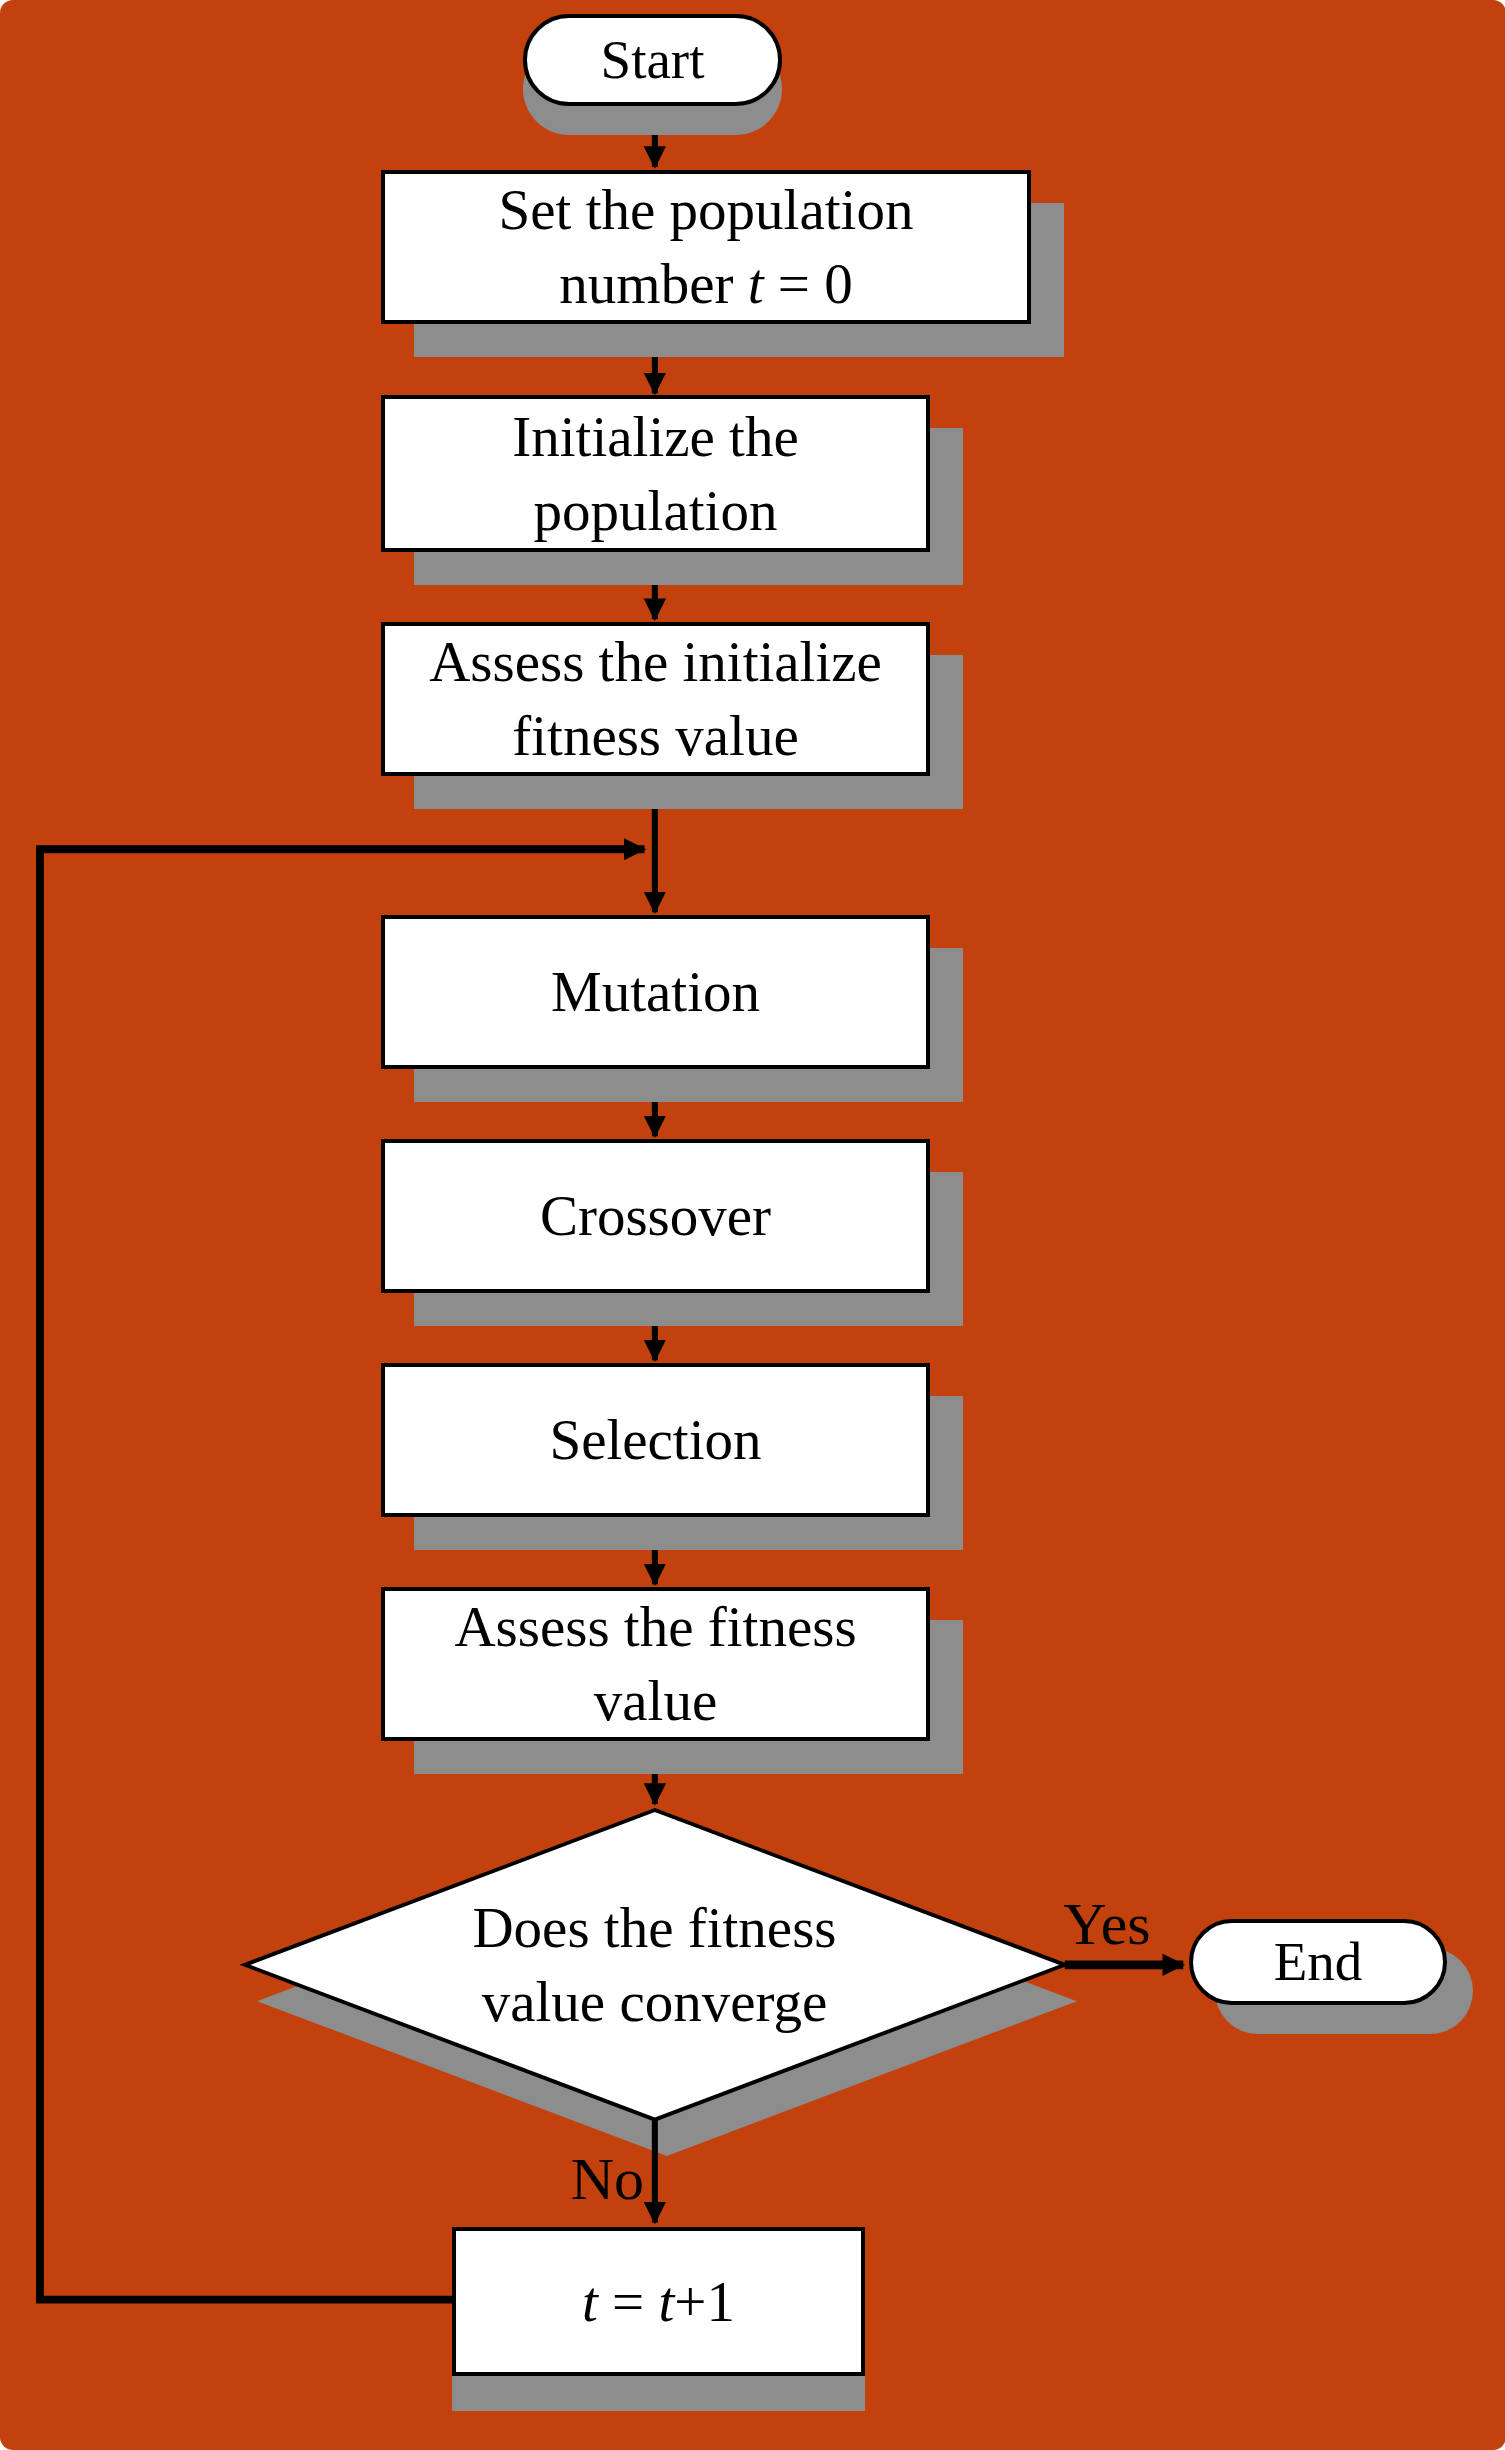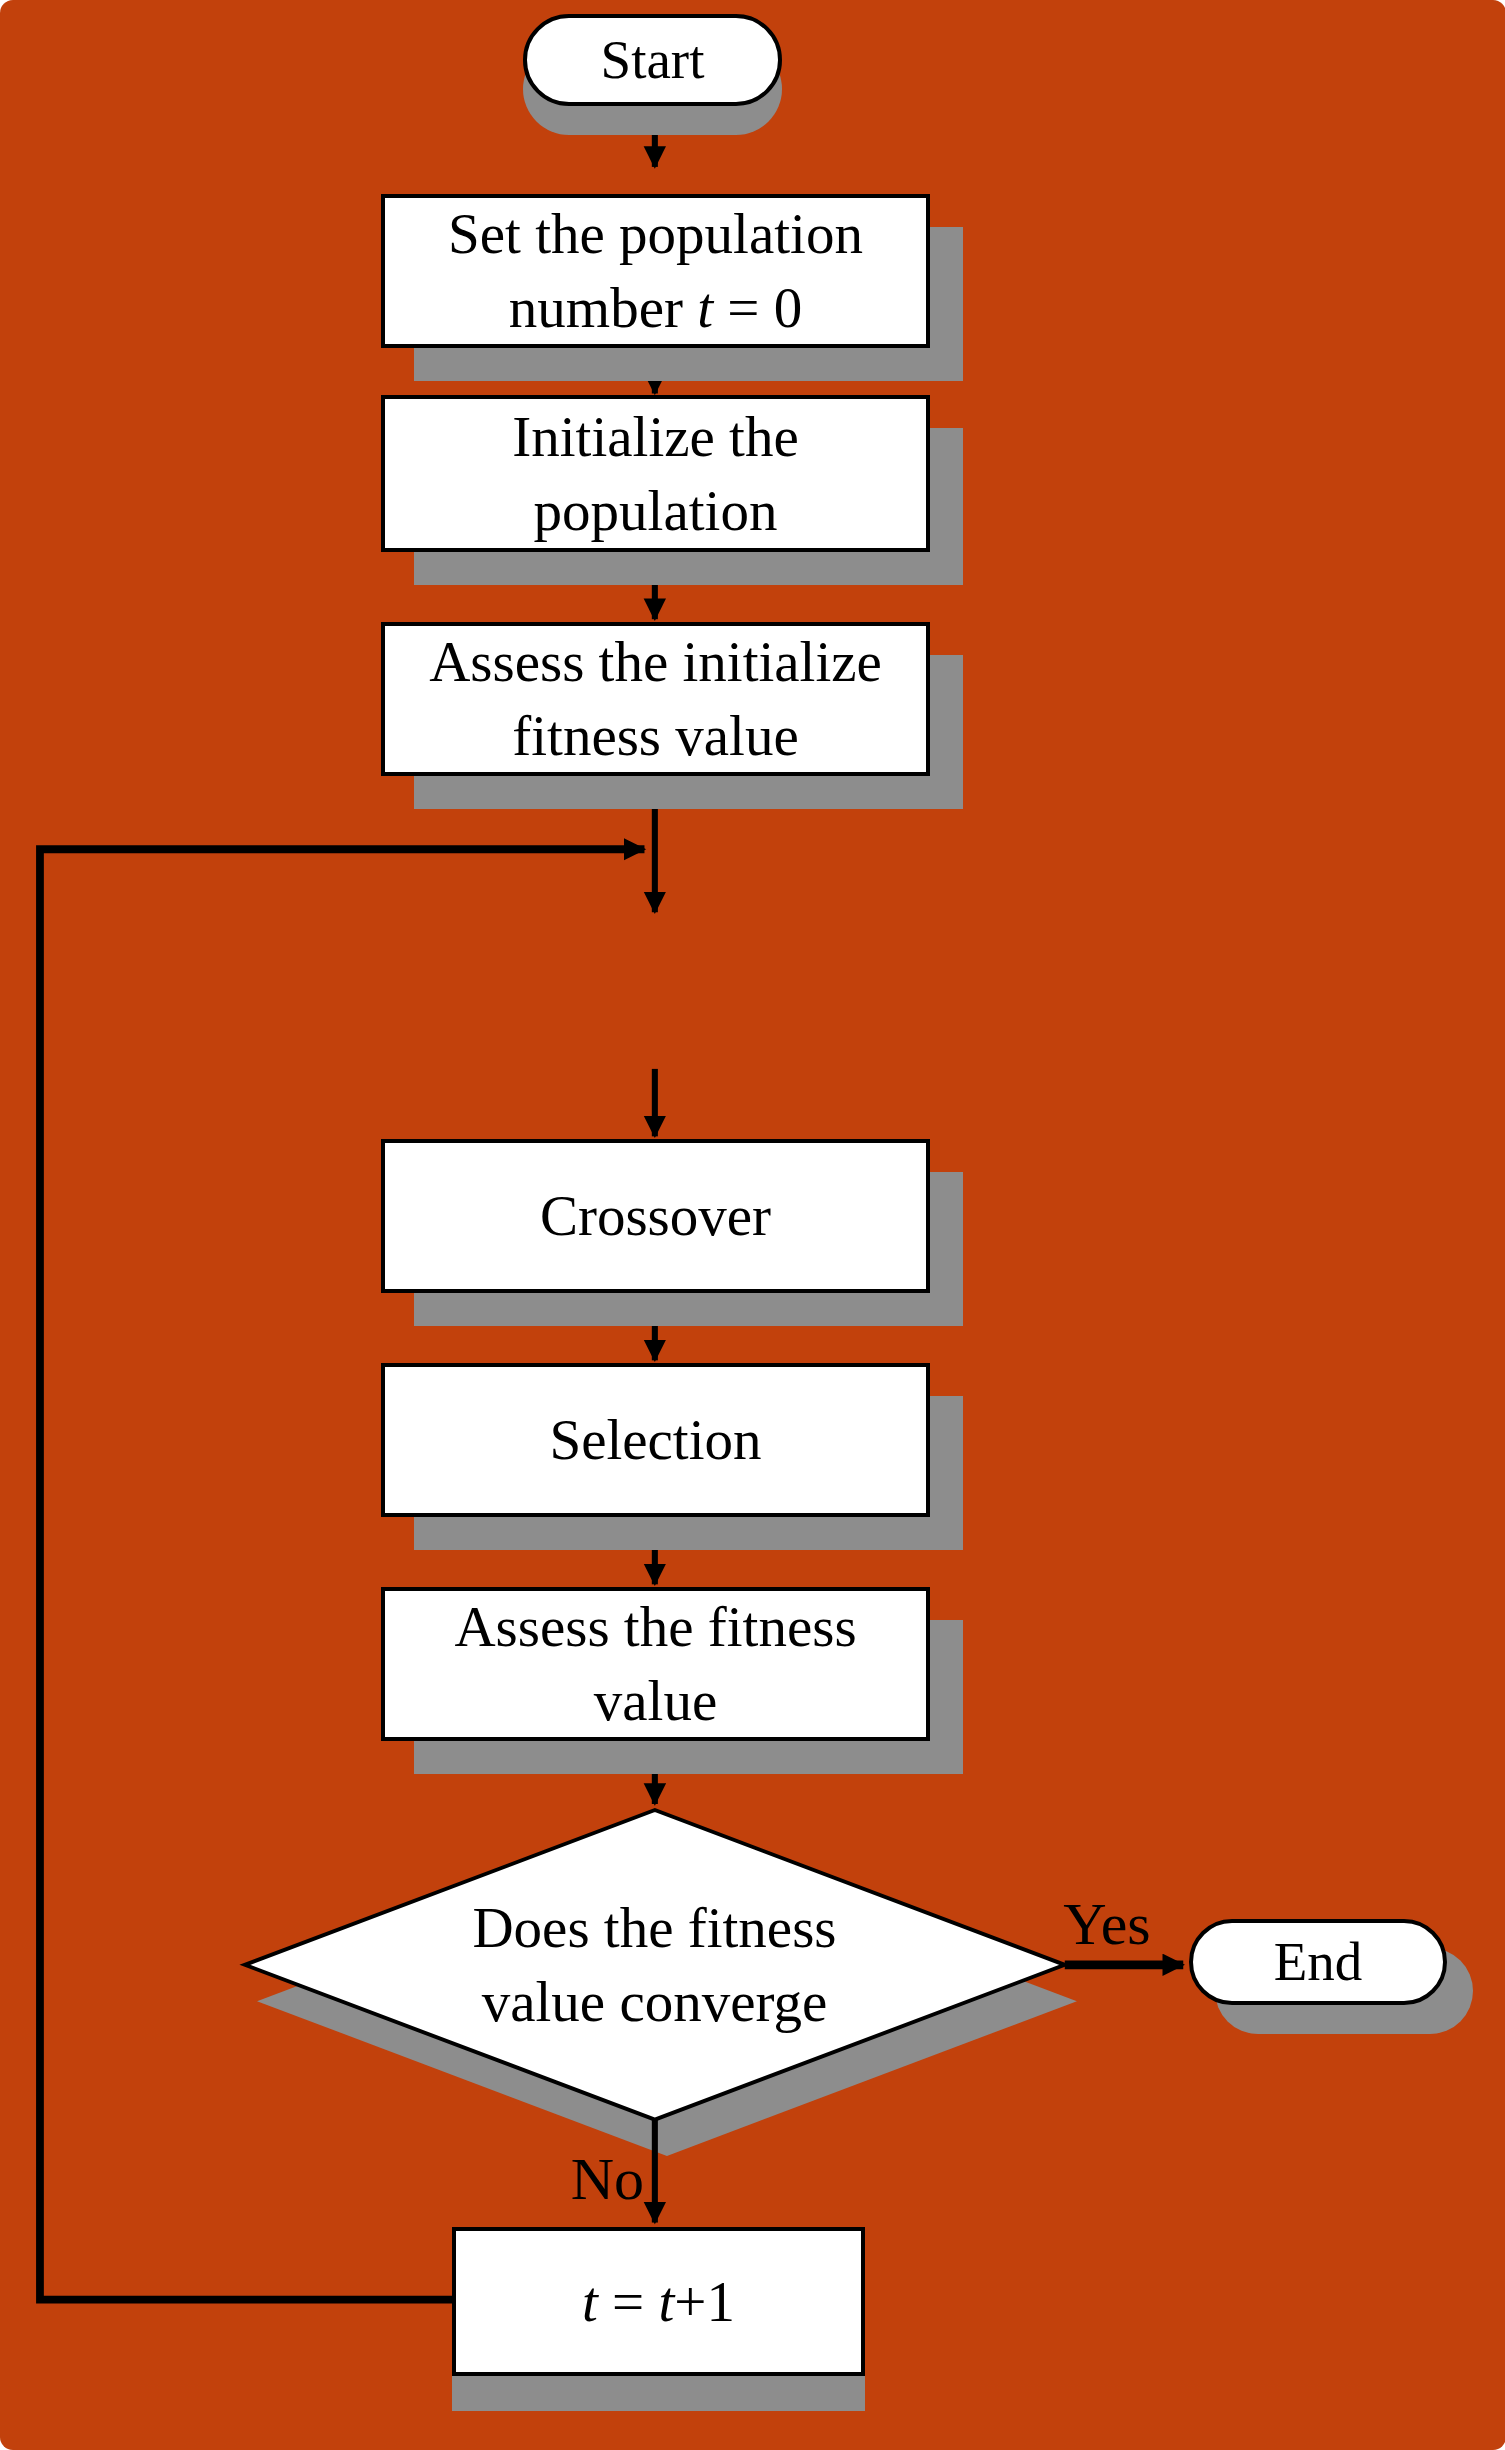--- a/index.html
+++ b/index.html
@@ -59,35 +59,38 @@
     <path d="M1231,2272 H1368" stroke="#000" stroke-width="10" fill="none" marker-end="url(#ah)"></path>
     <path d="M757,2451 V2570" stroke="#000" stroke-width="7" fill="none" marker-end="url(#ah)"></path>
 
     <polygon points="757,2093 1231,2272 757,2451 283,2272" fill="#ffffff" stroke="#000000" stroke-width="4.5"></polygon>
   </svg>
 
   <div class="node stadium start" style="left:523px;top:14px;width:259px;height:92px;">
     <span>Start</span>
   </div>
 
-  <div class="node proc" style="left:381px;top:170px;width:549px;height:154px;margin-top:24px;">
+  <div class="node proc" style="left:381px;top:170px;width:650px;height:154px;">
     <span class="tline">Set the population</span>
     <span class="tline"><span class="pre">number </span><span class="var">t</span><span class="pre"> = 0</span></span>
   </div>
 
   <div class="node proc" style="left:381px;top:395px;width:549px;height:157px;">
     <span class="tline">Initialize the</span>
     <span class="tline">population</span>
   </div>
 
   <div class="node proc" style="left:381px;top:622px;width:549px;height:154px;">
     <span class="tline">Assess the initialize</span>
     <span class="tline">fitness value</span>
   </div>
 
+  <div class="node proc" style="left:381px;top:915px;width:549px;height:154px;">
+    <span>Mutation</span>
+  </div>
 
   <div class="node proc" style="left:381px;top:1139px;width:549px;height:154px;">
     <span>Crossover</span>
   </div>
 
   <div class="node proc" style="left:381px;top:1363px;width:549px;height:154px;">
     <span>Selection</span>
   </div>
 
   <div class="node proc" style="left:381px;top:1587px;width:549px;height:154px;">

